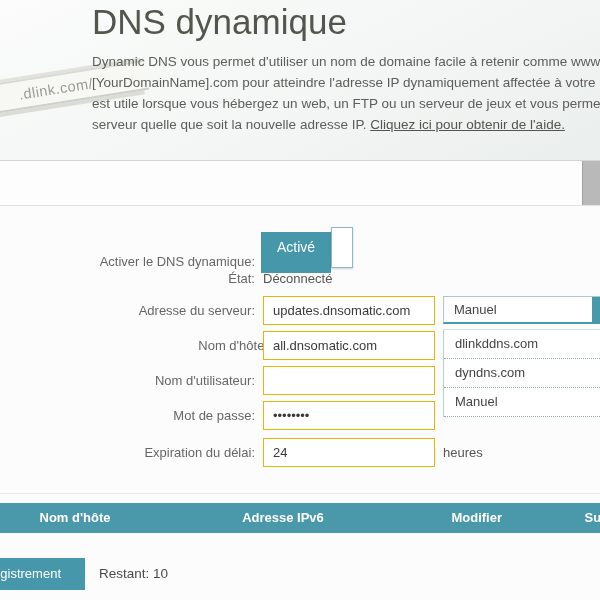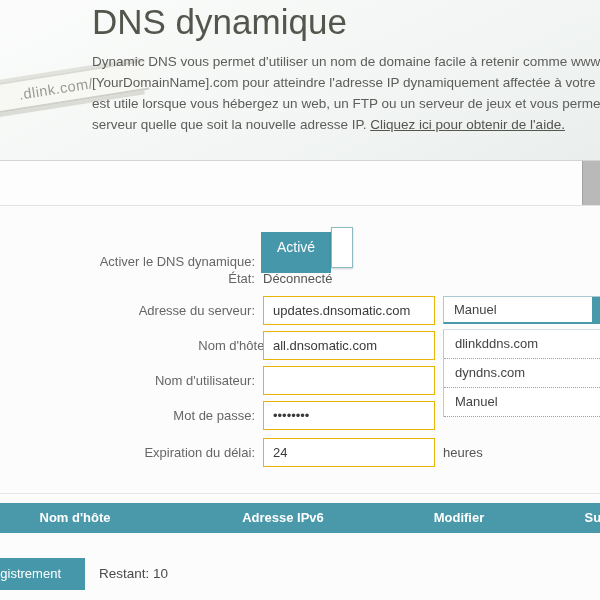--- a/index.html
+++ b/index.html
@@ -95,21 +95,21 @@
     border-top:1px solid #e7e7e7;
   }
   .table-header{
     position:absolute;top:503px;left:0;width:732px;height:30px;
     display:flex;background:#4a99ab;
   }
   .th{
     color:#fff;font-weight:bold;font-size:13px;text-align:center;
     line-height:30px;white-space:nowrap;
   }
-  .th.c1{width:150px;}.th.c2{width:266px;}.th.c3{width:86px;}.th.c4{width:230px;}
+  .th.c1{width:150px;}.th.c2{width:266px;}.th.c3{width:86px;text-align:right;}.th.c4{width:230px;}
   
   .add-btn{
     position:absolute;left:-95px;top:558px;width:180px;height:32px;
     background:#4597a9;color:#fff;font-size:13px;border:none;
     text-align:right;padding:0 24px 0 0;line-height:32px;box-sizing:border-box;
     font-family:"Liberation Sans", sans-serif;cursor:pointer;
   }
   .remaining{
     position:absolute;left:99px;top:566px;font-size:13.5px;color:#4a4a4a;
     white-space:nowrap;

